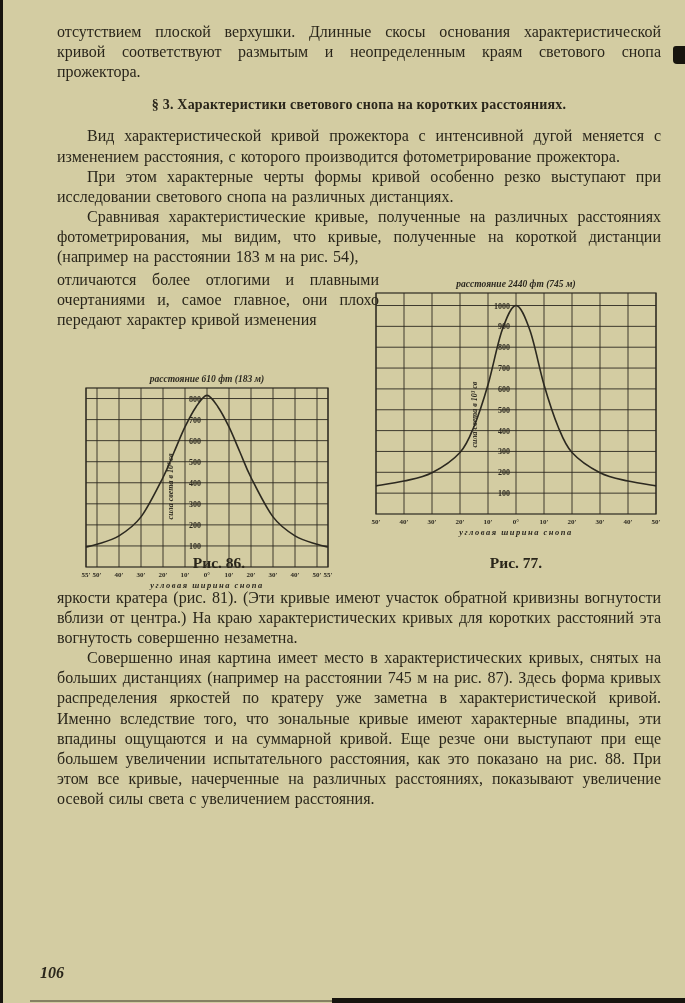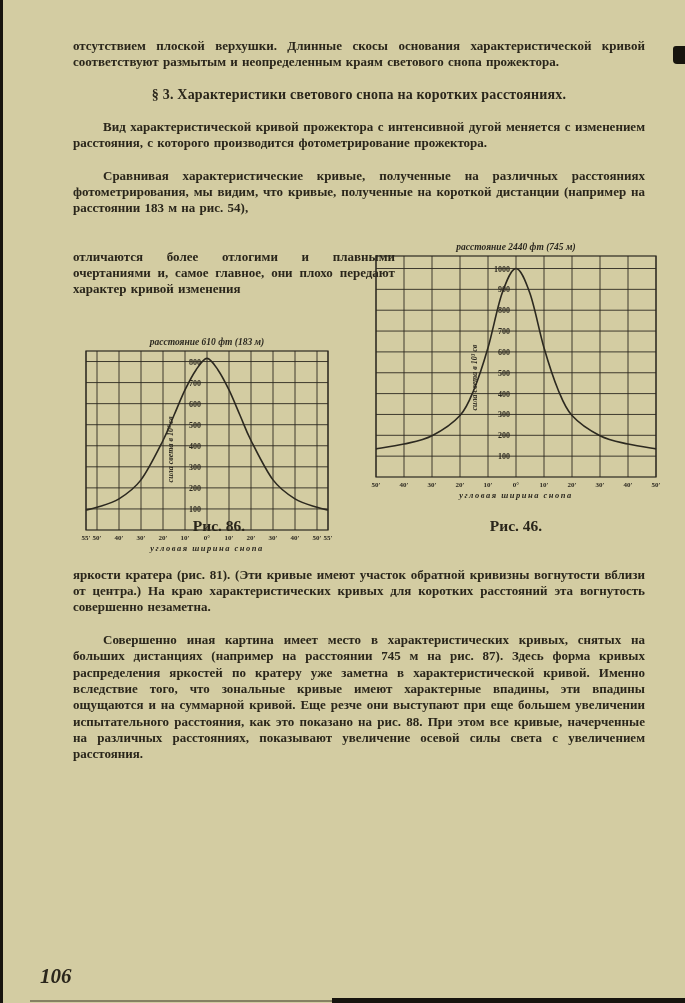--- a/index.html
+++ b/index.html
@@ -4,59 +4,60 @@
 <style>
   html,body{margin:0;padding:0;}
   body{
     width:685px;height:1003px;position:relative;overflow:hidden;
     background:#d3cca2;
     color:#2a261b;
     font-family:"Liberation Serif","DejaVu Serif",serif;
   }
   .inner{position:absolute;left:57px;top:22px;width:604px;}
   p.body{
-    font-size:13px;line-height:1.26;font-weight:bold;
-    text-align:justify;margin:16px;word-spacing:1px;
+    font-size:16px;line-height:1.26;font-weight:normal;
+    text-align:justify;margin:0;word-spacing:1px;
   }
   p.indent{text-indent:30px;}
   h2.heading{
     font-size:14px;font-weight:bold;text-align:center;
     margin:15px 0 13px 0;letter-spacing:0.2px;
   }
   .fig-area{position:relative;height:318px;margin-top:2px;}
   .wrap-text{position:absolute;left:0;top:0;width:322px;}
   .fig{position:absolute;font-weight:bold;}
   .fig86{left:24px;top:58px;margin-top:45px;}
   .fig87{left:314px;top:8px;}
   .caption{
     position:absolute;bottom:16px;text-align:center;
     font-weight:bold;font-size:15.5px;
   }
   .cap86{left:36px;width:252px;}
   .cap87{left:314px;width:290px;}
   .pageno{
     position:absolute;left:40px;top:964px;
-    font-style:italic;font-weight:bold;font-size:21px;
+    font-style:italic;font-weight:bold;font-size:16px;
   }
   .edge-left{position:absolute;left:0;top:0;width:3px;height:1003px;background:#17140e;}
   .edge-bottom{position:absolute;left:332px;bottom:0;width:353px;height:5px;background:#17140e;}
   .edge-bottom-thin{position:absolute;left:30px;bottom:1px;width:302px;height:2px;background:#3a3424;opacity:.5;}
   .corner-mark{position:absolute;right:0;top:46px;width:12px;height:18px;background:#17140e;border-radius:3px 0 0 4px;}
   svg text{font-family:"Liberation Serif","DejaVu Serif",serif;}
 </style>
 </head>
 <body>
 
 <div class="inner">
 
   <p class="body">отсутствием плоской верхушки. Длинные скосы основания характеристической кривой соответствуют размытым и неопределенным краям светового снопа прожектора.</p>
 
   <h2 class="heading">§ 3. Характеристики светового снопа на коротких расстояниях.</h2>
 
   <p class="body indent">Вид характеристической кривой прожектора с интенсивной дугой меняется с изменением расстояния, с которого производится фотометрирование прожектора.</p>
+  <p class="body indent">При этом характерные черты формы кривой особенно резко выступают при исследовании светового снопа на различных дистанциях.</p>
   <p class="body indent">Сравнивая характеристические кривые, полученные на различных расстояниях фотометрирования, мы видим, что кривые, полученные на короткой дистанции (например на расстоянии 183 м на рис. 54),</p>
 
   <div class="fig-area">
     <p class="body wrap-text">отличаются более отлогими и плавными очертаниями и, самое главное, они плохо передают характер кривой изменения</p>
 
     <div class="fig fig86"><svg width="252" height="222" viewBox="0 0 252 222">
           <text x="126" y="9" font-size="9.5" text-anchor="middle" fill="#2c2920" font-style="italic">расстояние 610 фт (183 м)</text>
           <rect x="5" y="15" width="242" height="179" fill="none" stroke="#2c2920" stroke-width="1.2"></rect>
           <line x1="5" y1="15" x2="5" y2="194" stroke="#2c2920" stroke-width="0.9"></line>
           <line x1="16" y1="15" x2="16" y2="194" stroke="#2c2920" stroke-width="0.9"></line>
@@ -149,21 +150,21 @@
           <text x="145" y="246" font-size="7" text-anchor="middle" fill="#2c2920">0°</text>
           <text x="173" y="246" font-size="7" text-anchor="middle" fill="#2c2920">10'</text>
           <text x="201" y="246" font-size="7" text-anchor="middle" fill="#2c2920">20'</text>
           <text x="229" y="246" font-size="7" text-anchor="middle" fill="#2c2920">30'</text>
           <text x="257" y="246" font-size="7" text-anchor="middle" fill="#2c2920">40'</text>
           <text x="285" y="246" font-size="7" text-anchor="middle" fill="#2c2920">50'</text>
           <text x="145" y="257" font-size="8.5" text-anchor="middle" fill="#2c2920" font-style="italic" style="letter-spacing: 1.5px;">угловая ширина снопа</text>
         </svg></div>
 
     <div class="caption cap86">Рис. 86.</div>
-    <div class="caption cap87">Рис. 46.</div>
+    <div class="caption cap87">Рис. 77.</div>
   </div>
 
   <p class="body">яркости кратера (рис. 81). (Эти кривые имеют участок обратной кривизны вогнутости вблизи от центра.) На краю характеристических кривых для коротких расстояний эта вогнутость совершенно незаметна.</p>
   <p class="body indent">Совершенно иная картина имеет место в характеристических кривых, снятых на больших дистанциях (например на расстоянии 745 м на рис. 87). Здесь форма кривых распределения яркостей по кратеру уже заметна в характеристической кривой. Именно вследствие того, что зональные кривые имеют характерные впадины, эти впадины ощущаются и на суммарной кривой. Еще резче они выступают при еще большем увеличении испытательного расстояния, как это показано на рис. 88. При этом все кривые, начерченные на различных расстояниях, показывают увеличение осевой силы света с увеличением расстояния.</p>
 
 </div>
 
 <div class="pageno">106</div>
 
 <div class="edge-left"></div>

